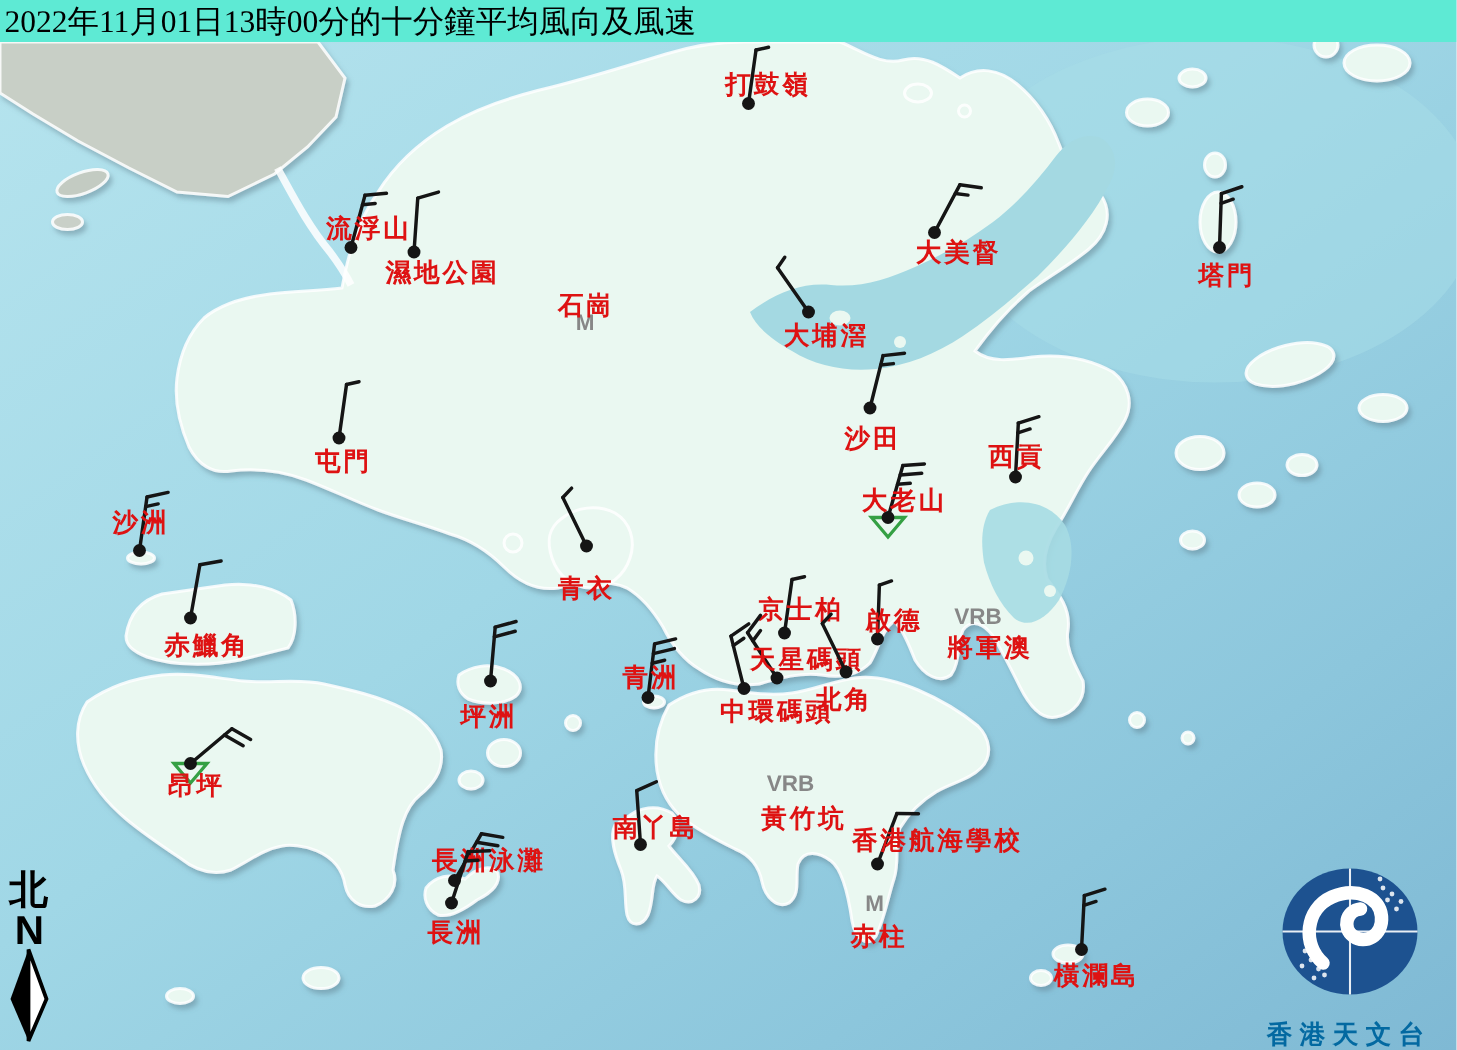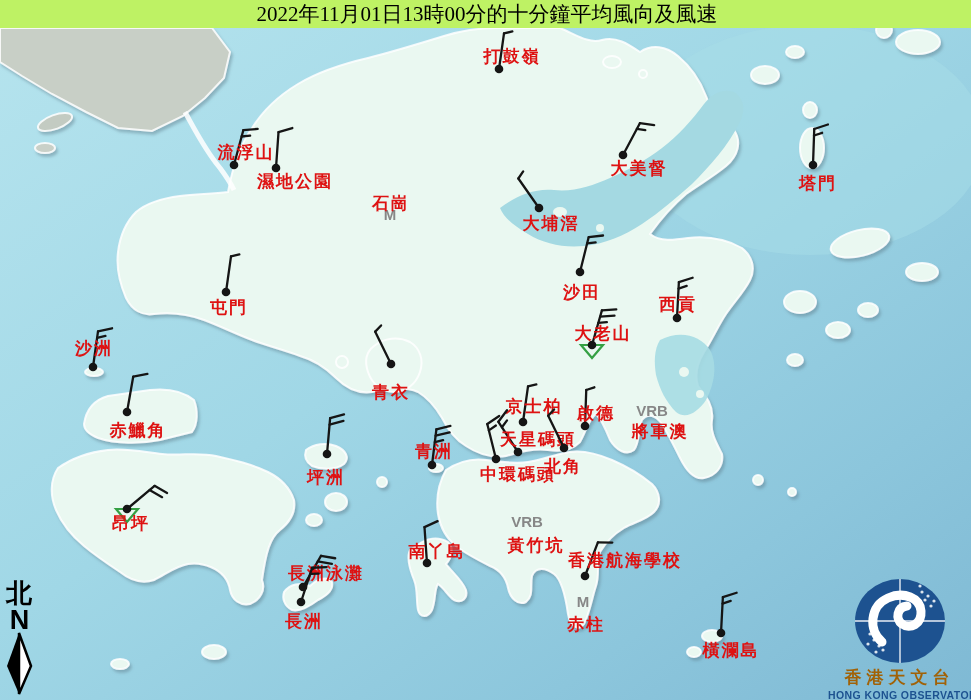--- a/index.html
+++ b/index.html
@@ -1,25 +1,25 @@
 <!DOCTYPE html>
 <html><head>
 <meta charset="utf-8">
 <style>
   html,body{margin:0;padding:0;background:#dfe9ee;}
   #app{position:relative;width:971px;height:700px;overflow:hidden;font-family:"Liberation Serif","DejaVu Serif",serif;}
   #map-svg{position:absolute;left:0;top:0;}
   #station-svg{position:absolute;left:0;top:0;}
-  .titlebar{position:absolute;left:0;top:0;width:971px;height:28px;background:#bef264;z-index:30;text-align:center;}
+  .titlebar{position:absolute;left:0;top:0;width:971px;height:28px;background:#5eead4;z-index:30;}
   .titlebar span{display:block;padding-left:3px;font-size:21px;line-height:28px;color:#000;font-family:"Liberation Serif","DejaVu Serif",serif;white-space:nowrap;}
   .compass{position:absolute;left:2px;top:580px;z-index:40;width:34px;text-align:center;color:#000;}
   .compass .hanzi{display:block;font-size:26px;font-weight:bold;line-height:28px;font-family:"Liberation Serif","DejaVu Serif",serif;}
   .compass .letter{display:block;font-size:27px;font-weight:bold;line-height:24px;font-family:"Liberation Sans","DejaVu Sans",sans-serif;letter-spacing:-1px;}
   .hko{position:absolute;left:828px;top:578px;width:143px;z-index:40;text-align:center;}
-  .hko .cn{display:block;font-size:17px;font-weight:bold;color:#a16207;letter-spacing:5px;margin-top:2px;font-family:"Liberation Serif","DejaVu Serif",serif;white-space:nowrap;}
+  .hko .cn{display:block;font-size:17px;font-weight:bold;color:#0369a1;letter-spacing:5px;margin-top:14px;font-family:"Liberation Serif","DejaVu Serif",serif;white-space:nowrap;}
   .hko .en{display:block;font-size:10.5px;font-weight:bold;color:#1d5290;letter-spacing:0.4px;font-family:"Liberation Sans","DejaVu Sans",sans-serif;white-space:nowrap;}
 </style>
 </head>
 <body>
 
 <div id="app">
 
   <svg id="map-svg" width="971" height="700" viewBox="0 0 971 700">
     <defs>
       <linearGradient id="seaGrad" x1="0" y1="0" x2="1" y2="1">

